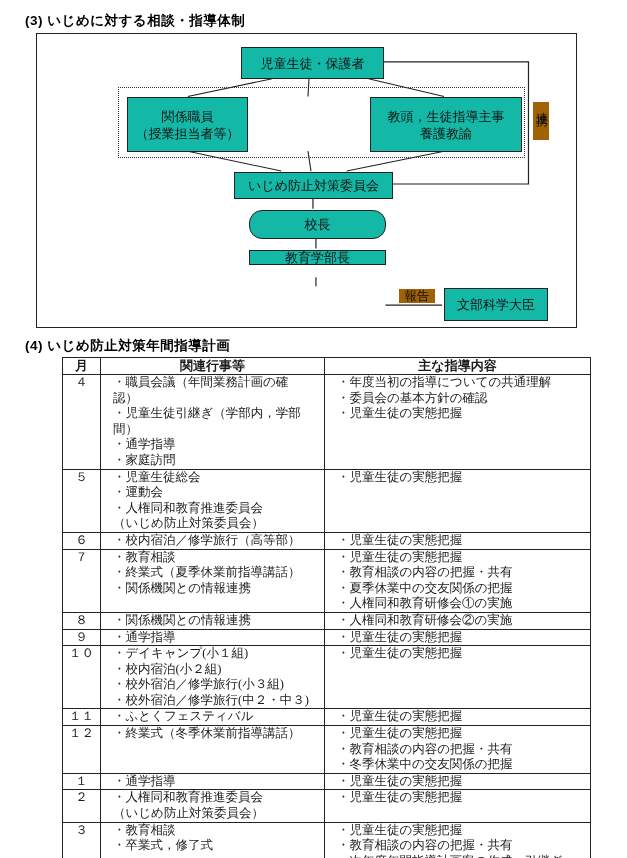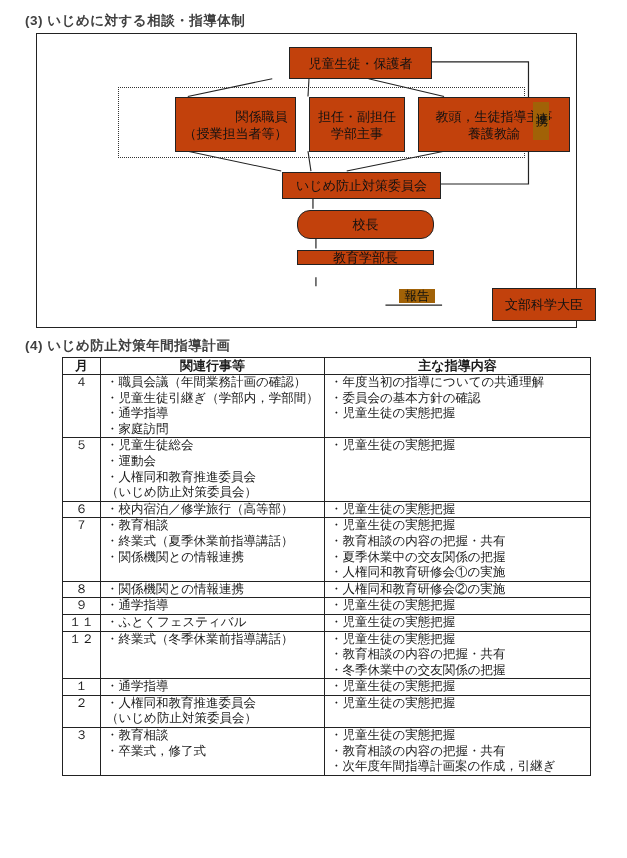--- a/index.html
+++ b/index.html
@@ -8,56 +8,55 @@
     width:627px;height:858px;
     background:#fff;
     color:#1b1b1b;
     font-family:"Liberation Serif","DejaVu Serif",serif;
     overflow:hidden;
   }
   .sec-title{
     font-family:"Liberation Sans","DejaVu Sans",sans-serif;
     font-weight:bold;
     font-size:13.5px;
-    color:#404040;
+    color:#000000;
     letter-spacing:.5px;
   }
   .title3{position:absolute;left:25px;top:12px;}
   .title4{position:absolute;left:25px;top:337px;}
 
   
   .diagram{
     position:absolute;left:36px;top:33px;
     width:541px;height:295px;
     border:1.6px solid #222;
     box-sizing:border-box;
   }
   .diagram svg{position:absolute;left:0;top:0;width:100%;height:100%;}
   .dbox{
     position:absolute;
     border:1.6px solid #222;
-    background:#c2410c;
+    background:#14b8a6;
     box-sizing:border-box;
     display:flex;align-items:center;justify-content:center;
     text-align:center;
     font-size:13px;line-height:17px;
     white-space:pre-line;
     color:#111;
-    margin-left:48px;
   }
   .dotted-group{
     position:absolute;left:81px;top:53px;width:407px;height:71px;
     border:1.2px dotted #333;
     box-sizing:border-box;
     background:transparent;
   }
   .dashed{border:1.8px dashed #222;}
   .node-students{left:204px;top:13px;width:143px;height:32px;}
   .node-desk{left:4px;top:62px;width:70px;height:36px;}
-  .node-staff{left:90px;top:63px;width:121px;height:55px;text-align:right;}
+  .node-staff{left:90px;top:63px;width:121px;height:55px;}
   .node-homeroom{left:224px;top:63px;width:96px;height:55px;}
   .node-vice{left:333px;top:63px;width:152px;height:55px;}
   .node-committee{left:197px;top:138px;width:159px;height:27px;}
   .node-principal{left:212px;top:176px;width:137px;height:29px;border-radius:13px;}
   .node-dean{left:212px;top:216px;width:137px;height:15px;}
   .node-univ{left:212px;top:254px;width:138px;height:33px;}
   .node-minister{left:407px;top:254px;width:104px;height:33px;}
   .lbl{
     position:absolute;background:#a16207;
     font-size:12.5px;color:#111;line-height:14px;
@@ -75,21 +74,21 @@
     border-collapse:collapse;
     table-layout:fixed;
     width:528px;
     font-size:12.5px;
   }
   .plan-table col.c-month{width:38px;}
   .plan-table col.c-events{width:224px;}
   .plan-table col.c-contents{width:266px;}
   .plan-table th,.plan-table td{
     border:1.2px solid #222;
-    padding:0 5px;
+    padding:0 12px;
     vertical-align:top;
     line-height:15.6px;
     box-sizing:border-box;
   }
   .plan-table th{
     font-family:"Liberation Sans","DejaVu Sans",sans-serif;
     font-weight:bold;font-size:13px;
     text-align:center;
     height:17px;line-height:16px;
     padding:0;
@@ -122,22 +121,20 @@
       <line x1="280" y1="245" x2="280" y2="254" stroke="#222" stroke-width="1.2"></line>
 
       <line x1="350" y1="273" x2="407" y2="273" stroke="#222" stroke-width="1.2"></line>
     </svg>
 
     <div class="dotted-group"></div>
 
     <div class="dbox node-students">児童生徒・保護者</div>
     <div class="dbox node-staff">関係職員
 （授業担当者等）</div>
-    <div class="dbox node-homeroom">担任・副担任
-学部主事</div>
     <div class="dbox node-vice">教頭，生徒指導主事
 養護教諭</div>
     <div class="lbl lbl-renkei">連携</div>
     <div class="dbox node-committee">いじめ防止対策委員会</div>
     <div class="dbox node-principal">校長</div>
     <div class="dbox node-dean">教育学部長</div>
     <div class="lbl lbl-houkoku">報告</div>
     <div class="dbox node-minister">文部科学大臣</div>
   </div>
 
@@ -194,20 +191,28 @@
         <td class="month">８</td>
         <td class="multiline">・関係機関との情報連携</td>
         <td class="multiline">・人権同和教育研修会②の実施</td>
       </tr>
       <tr>
         <td class="month">９</td>
         <td class="multiline">・通学指導</td>
         <td class="multiline">・児童生徒の実態把握</td>
       </tr>
       <tr>
+        <td class="month">１０</td>
+        <td class="multiline">・デイキャンプ(小１組)
+・校内宿泊(小２組)
+・校外宿泊／修学旅行(小３組)
+・校外宿泊／修学旅行(中２・中３)</td>
+        <td class="multiline">・児童生徒の実態把握</td>
+      </tr>
+      <tr>
         <td class="month">１１</td>
         <td class="multiline">・ふとくフェスティバル</td>
         <td class="multiline">・児童生徒の実態把握</td>
       </tr>
       <tr>
         <td class="month">１２</td>
         <td class="multiline">・終業式（冬季休業前指導講話）</td>
         <td class="multiline">・児童生徒の実態把握
 ・教育相談の内容の把握・共有
 ・冬季休業中の交友関係の把握</td>

